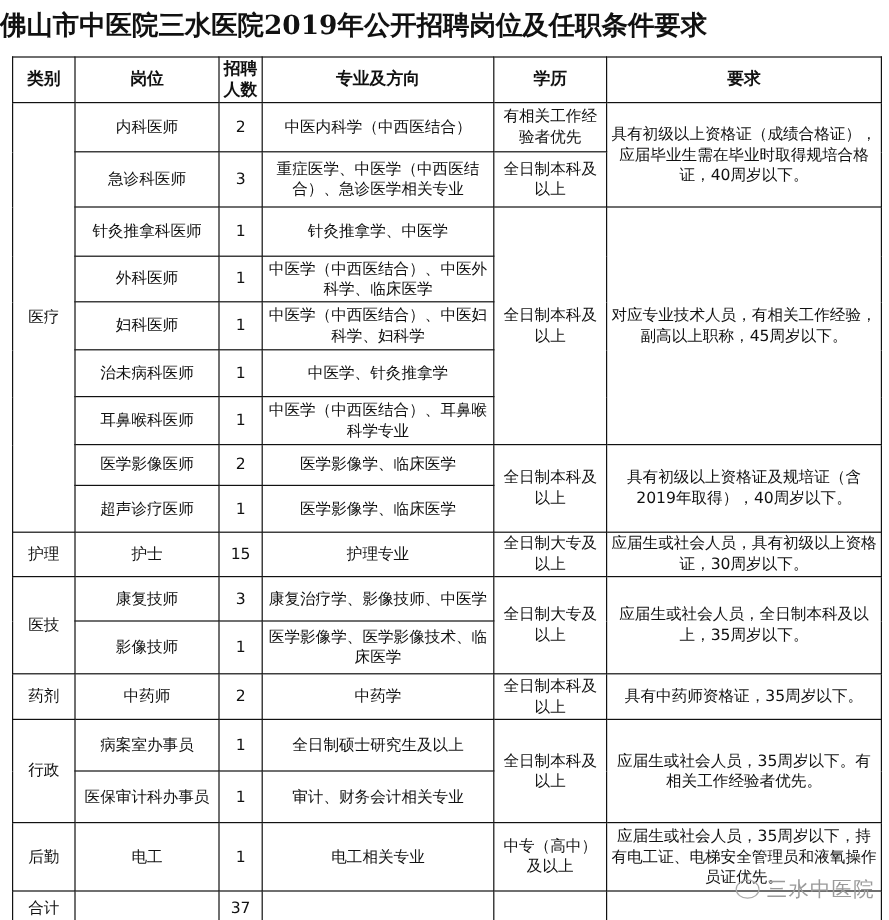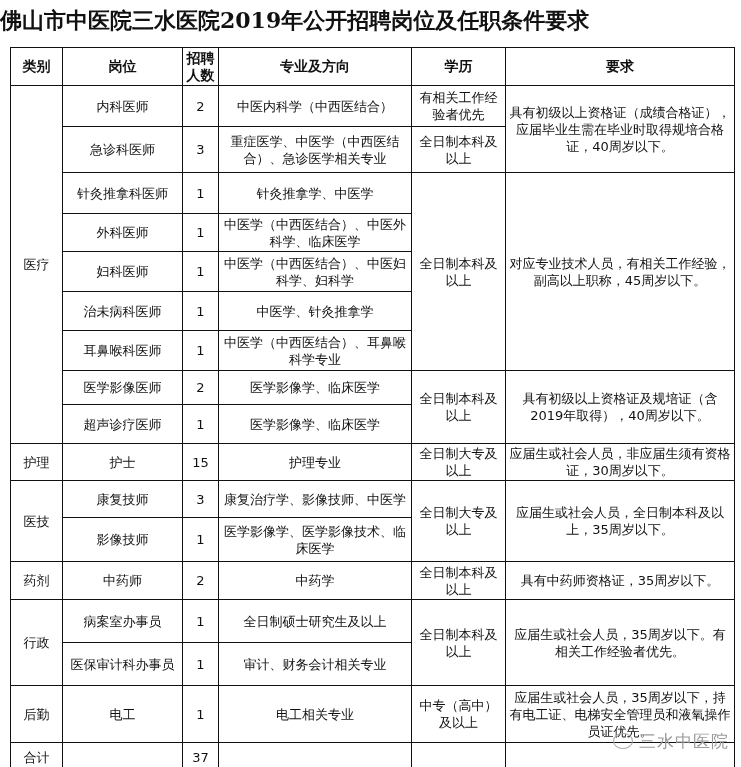--- a/index.html
+++ b/index.html
@@ -99,21 +99,21 @@
     <td>1</td>
     <td>医学影像学、临床医学</td>
   </tr>
 
   <tr style="height:37px">
     <td>护理</td>
     <td>护士</td>
     <td>15</td>
     <td>护理专业</td>
     <td>全日制大专及以上</td>
-    <td>应届生或社会人员，非应届生须有资格证，30周岁以下。</td>
+    <td>应届生或社会人员，具有初级以上资格证，30周岁以下。</td>
   </tr>
 
   <tr style="height:37px">
     <td rowspan="2">医技</td>
     <td>康复技师</td>
     <td>3</td>
     <td>康复治疗学、影像技师、中医学</td>
     <td rowspan="2">全日制大专及以上</td>
     <td rowspan="2">应届生或社会人员，全日制本科及以上，35周岁以下。</td>
   </tr>

